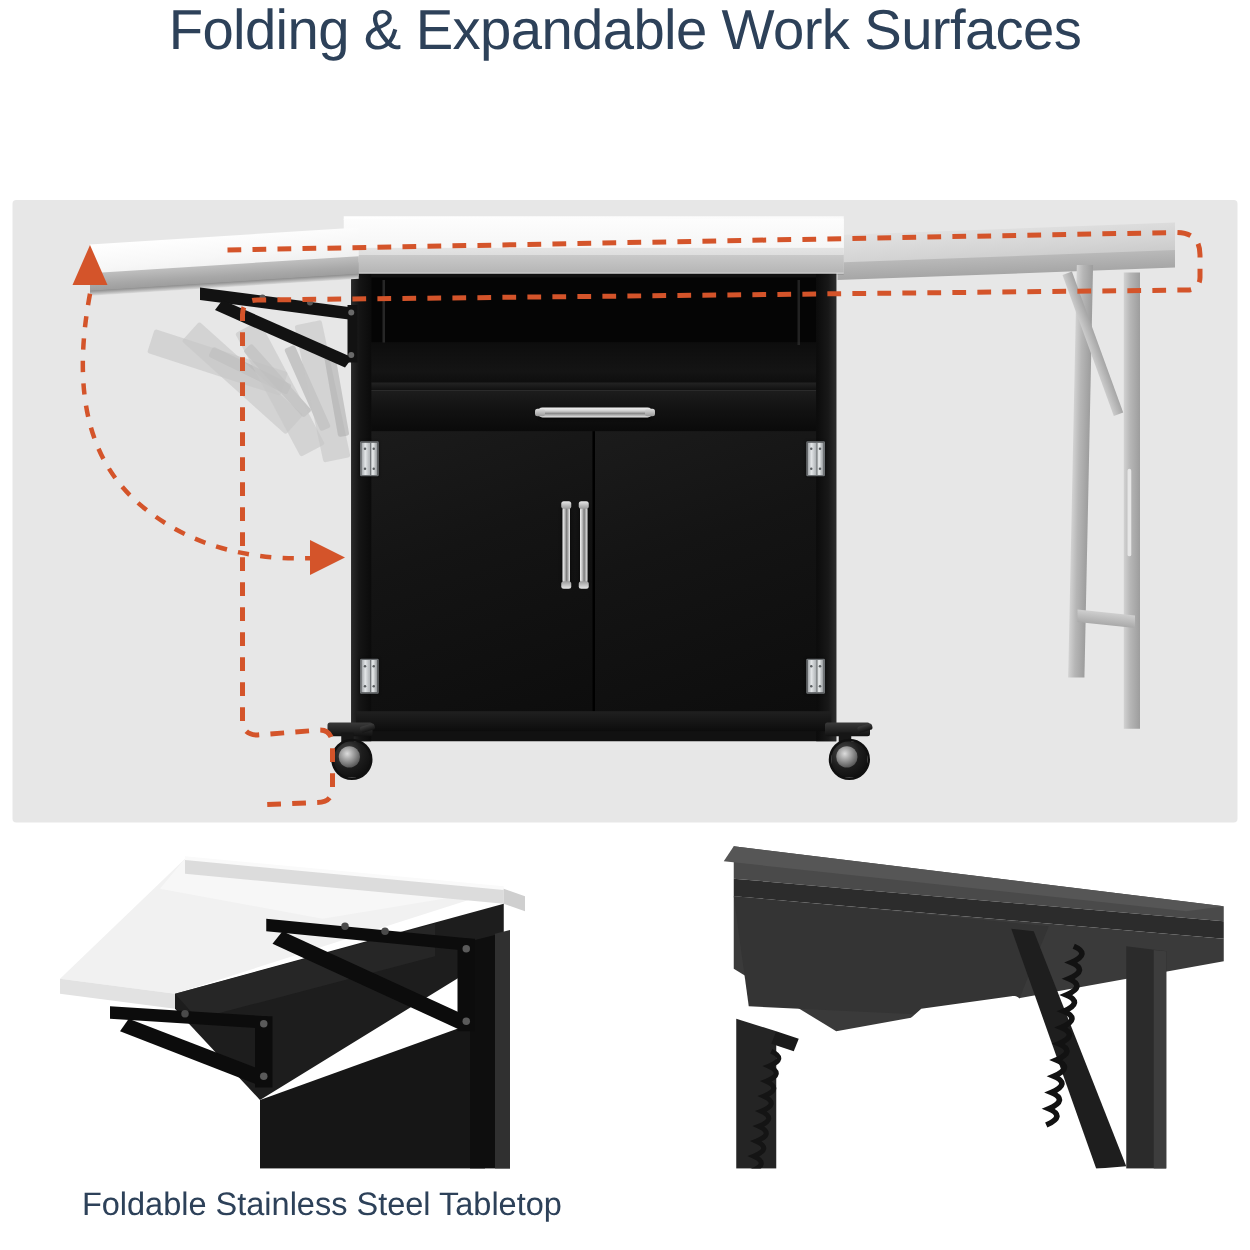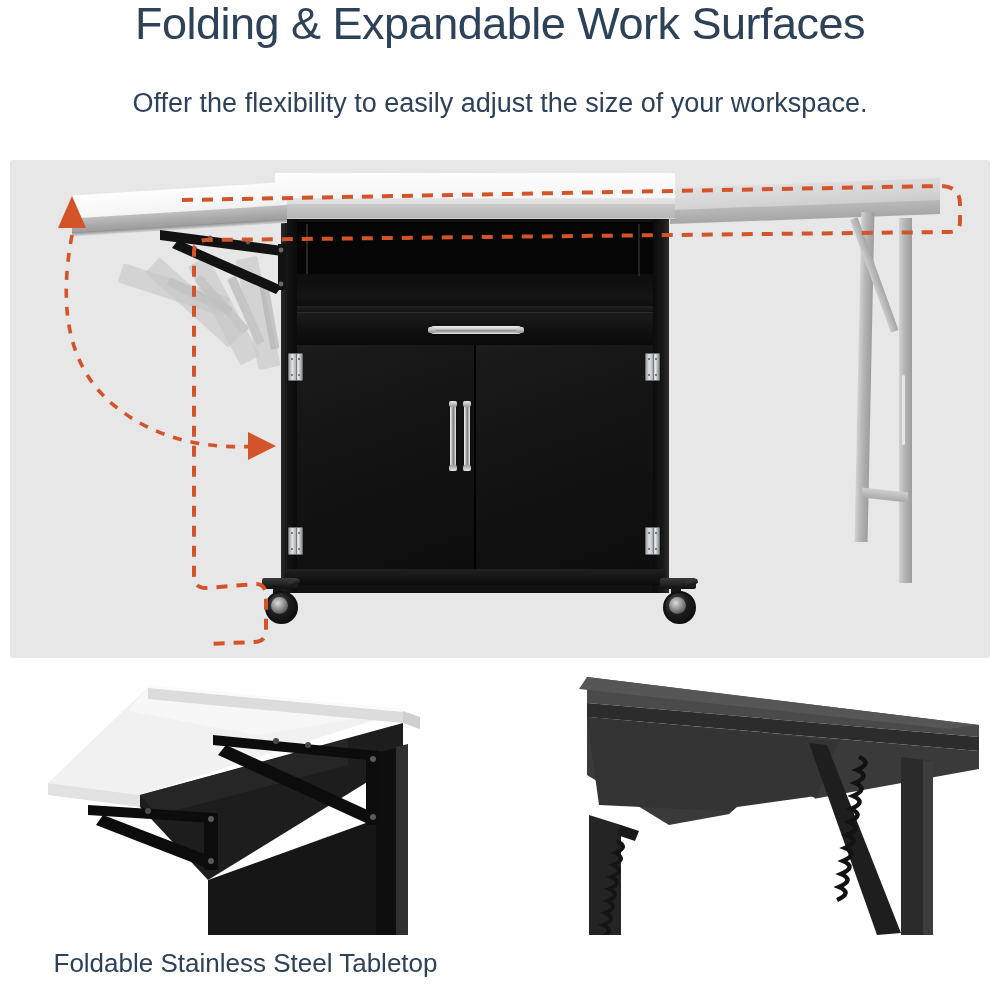--- a/index.html
+++ b/index.html
@@ -233,31 +233,30 @@
   .detail{
     position:absolute;top:665px;width:483px;height:270px;
     background:#ffffff;overflow:hidden;
   }
   .detail-l{left:8px;}
   .detail-r{left:509px;}
   .caption{
     position:absolute;top:948px;width:483px;
     text-align:center;font-size:26px;color:#2d4159;white-space:nowrap;
   }
-  .cap-l{left:4px;}
+  .cap-l{left:16px;}
   .cap-r{left:509px;}
 </style>
 </head>
 <body>
 
 <div class="page">
 
   <div class="header">
     <div class="title">Folding &amp; Expandable Work Surfaces</div>
-    <div class="subtitle">Offer the flexibility to easily adjust the size of your workspace.</div>
   </div>
 
   <div class="hero">
 
     <div class="cab">
 
       <div class="ghost" style="left:108px;top:120px;width:112px;height:20px;transform:rotate(18deg);"></div>
       <div class="ghost" style="left:155px;top:132px;width:70px;height:9px;background:#b0b0b0;transform:rotate(26deg);"></div>
 
       <div class="ghost" style="left:128px;top:132px;width:112px;height:21px;transform:rotate(42deg);"></div>

